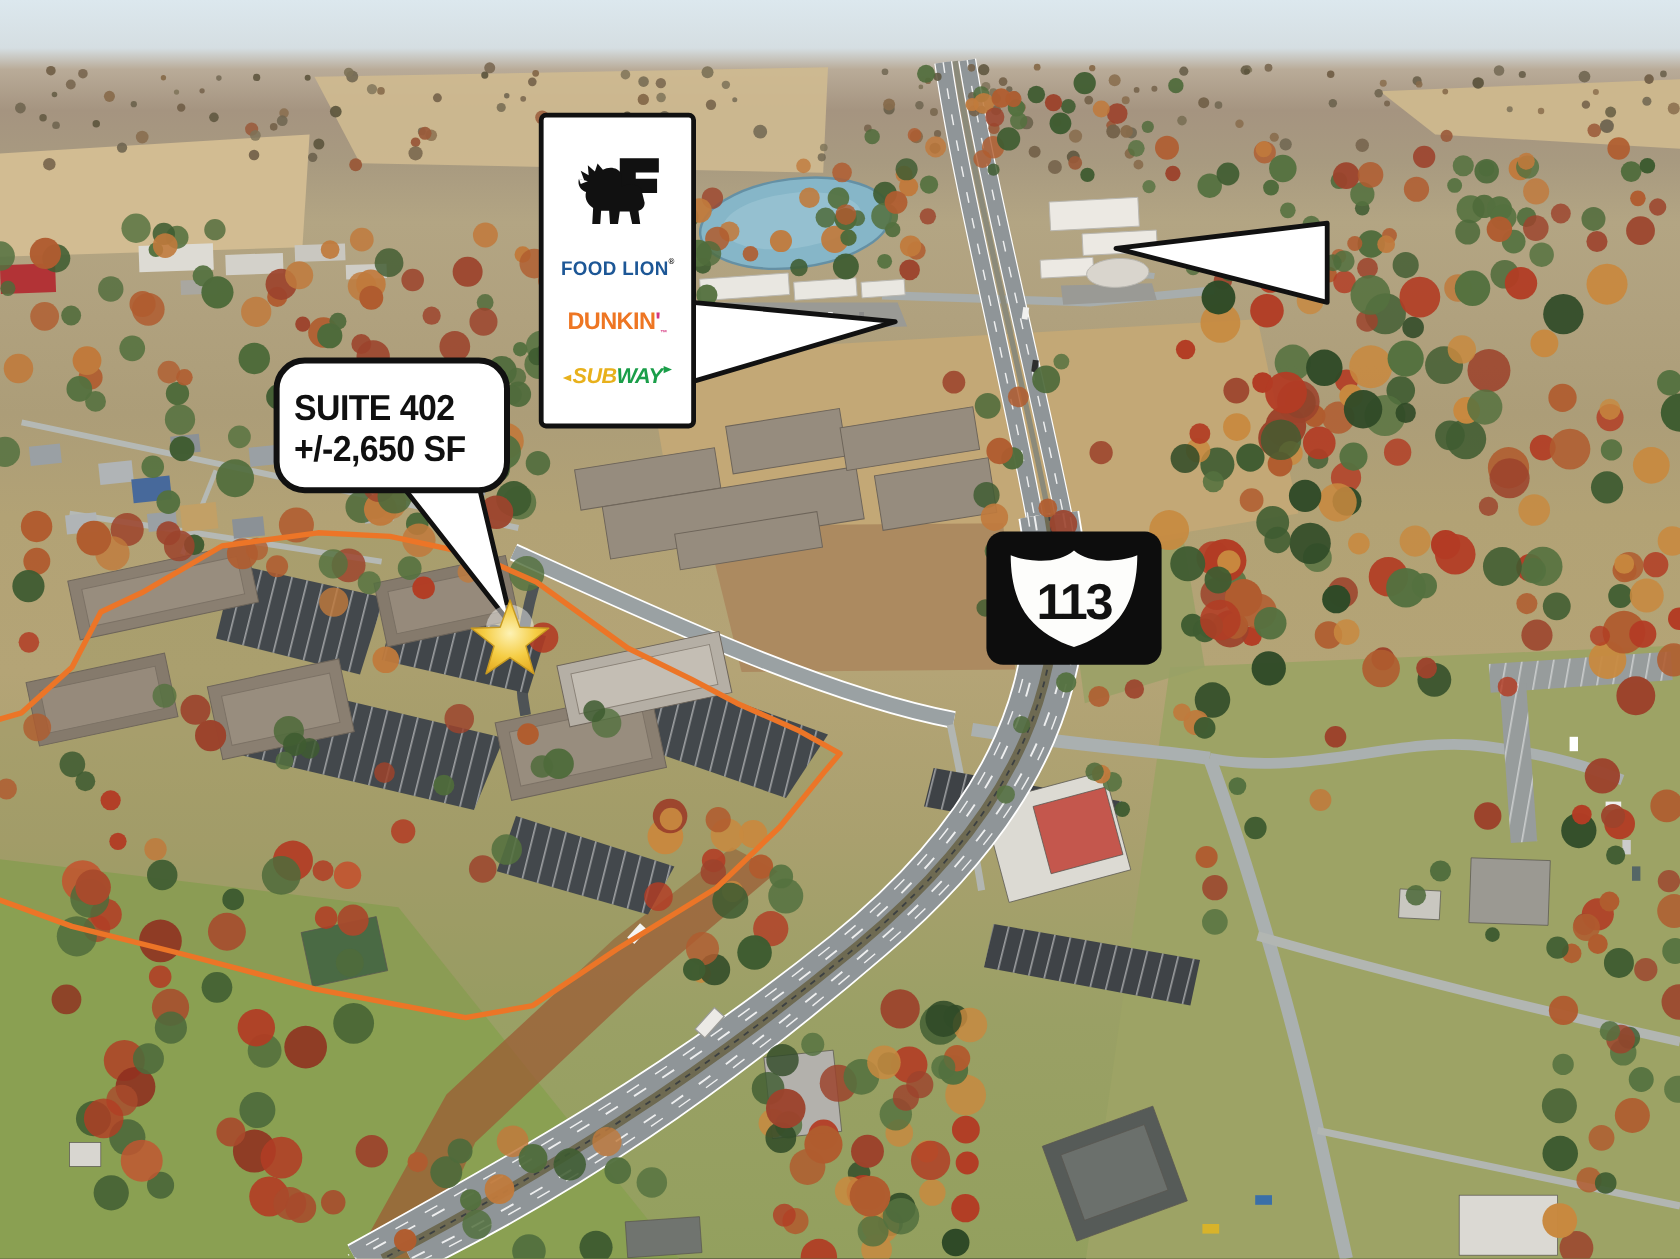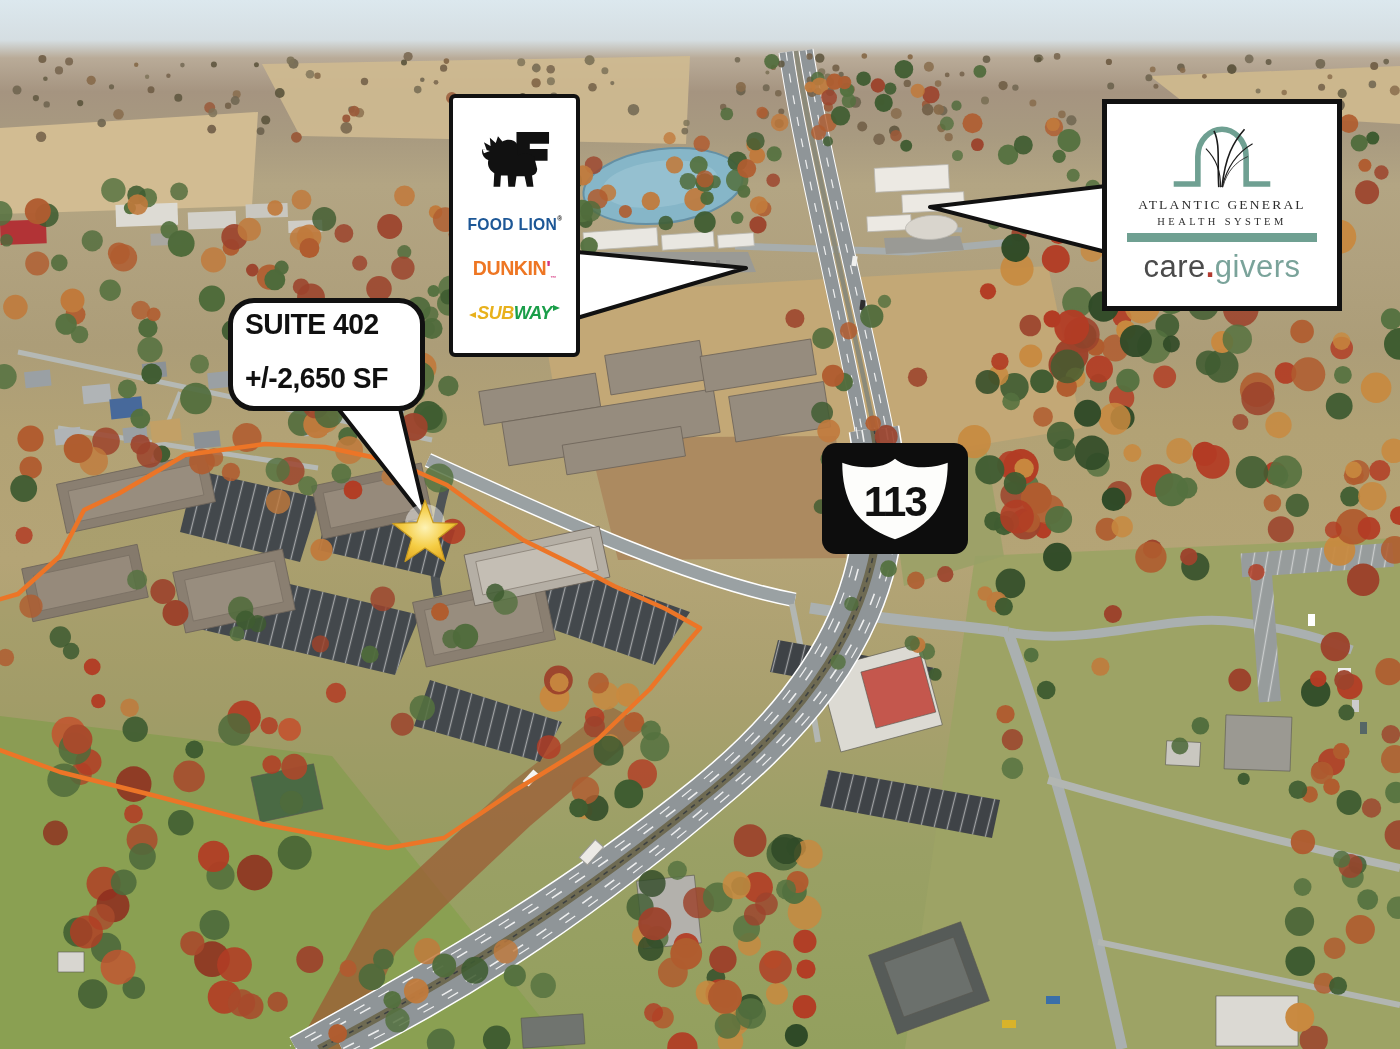--- a/index.html
+++ b/index.html
@@ -41,22 +41,22 @@
   .ag-line2{font-family:"Liberation Serif",serif;color:#2d2d2d;font-size:10.5px;letter-spacing:3.4px;white-space:nowrap;}
   .ag-bar{width:190px;height:9px;background:var(--ag-teal);margin:3px 0 4px 0;}
   .ag-care{font-size:31px;letter-spacing:.5px;white-space:nowrap;}
   .ag-care .c1{color:var(--care-gray);}
   .ag-care .c2{color:var(--care-dot-red);font-weight:bold;}
   .ag-care .c3{color:var(--care-givers-teal);}
   
   .bubble{
     position:absolute;left:228px;top:298px;width:197px;height:113px;box-sizing:border-box;
     background:#fff;border:5px solid #111;border-radius:26px;
-    display:flex;flex-direction:column;justify-content:space-between;
-    padding:4px 12px 11px 12px;
+    display:flex;flex-direction:column;justify-content:center;
+    padding:17px 12px 11px 12px;
   }
   .bubble .line{font-weight:bold;font-size:30px;color:#101010;letter-spacing:-.5px;transform:scaleX(.94);transform-origin:left center;white-space:nowrap;}
   
   .shield{
     position:absolute;left:822px;top:443px;width:146px;height:111px;border-radius:14px;
     background:var(--shield-bg);display:flex;align-items:center;justify-content:center;
   }
   .shield svg{width:118px;height:92px;}
   .shield text{font-family:"Liberation Sans",sans-serif;font-weight:bold;font-size:47px;letter-spacing:-2px;fill:#111;}
 </style>
@@ -1096,36 +1096,20 @@
     <svg class="fl-lion" viewBox="0 0 100 80">
       <path d="M52,2 H96 V18 H70 V25 H94 V41 H52 Z" fill="#111"></path>
       <path d="M14,40 C8,38 4,32 6,25 L12,27 L8,16 L17,21 L16,10 L24,17 L27,8 L33,15 C40,11 50,12 54,20 L54,34 C60,30 70,30 76,36 L80,52 C80,57 77,60 73,61 L75,76 H66 L63,62 H52 L50,76 H41 L40,61 H31 L30,76 H21 L22,58 C16,54 12,48 14,40 Z" fill="#111"></path>
       <path d="M6,25 L16,28 L8,31 Z" fill="#fff"></path>
     </svg>
     <div class="fl-text"><span>FOOD LION</span><span class="fl-reg">®</span></div>
     <div class="dk-text"><span>DUNKIN</span><span class="dk-apos">'</span><span class="dk-tm">™</span></div>
     <div class="sw-text"><span class="sw-sub">SUB</span><span class="sw-way">WAY</span></div>
   </div>
 
-  <div class="callout callout-ag">
-    <svg class="ag-arch" viewBox="0 0 140 82">
-      <path d="M10,72 H40 V38 C40,17 56,4 70,4 C84,4 100,17 100,38 V72 H130" fill="none" stroke="var(--ag-teal)" stroke-width="7"></path>
-      <g stroke="#1c1c1c" fill="none">
-        <path d="M66,76 C64,44 68,22 60,6" stroke-width="2"></path>
-        <path d="M70,76 C74,38 84,20 98,4" stroke-width="2"></path>
-        <path d="M70,76 C78,44 94,30 108,22" stroke-width="1.4"></path>
-        <path d="M68,76 C69,52 60,38 50,28" stroke-width="1.4"></path>
-        <path d="M71,76 C76,56 88,44 102,38" stroke-width="1"></path>
-      </g>
-    </svg>
-    <div class="ag-line1">ATLANTIC GENERAL</div>
-    <div class="ag-line2">HEALTH SYSTEM</div>
-    <div class="ag-bar"></div>
-    <div class="ag-care"><span class="c1">care</span><span class="c2">.</span><span class="c3">givers</span></div>
-  </div>
 
   <div class="bubble">
     <div class="line">SUITE 402</div>
     <div class="line">+/-2,650 SF</div>
   </div>
 
   <div class="shield">
     <svg viewBox="0 0 132 100">
       <path d="M66,5 C58,12 46,15 33,14.5 C22,14 13,12 7,9.5 C7,30 11,52 24,68 C35,81 50,90 66,95 C82,90 97,81 108,68 C121,52 125,30 125,9.5 C119,12 110,14 99,14.5 C86,15 74,12 66,5 Z" fill="#fdfdfb"></path>
       <text x="66" y="69" text-anchor="middle">113</text>

